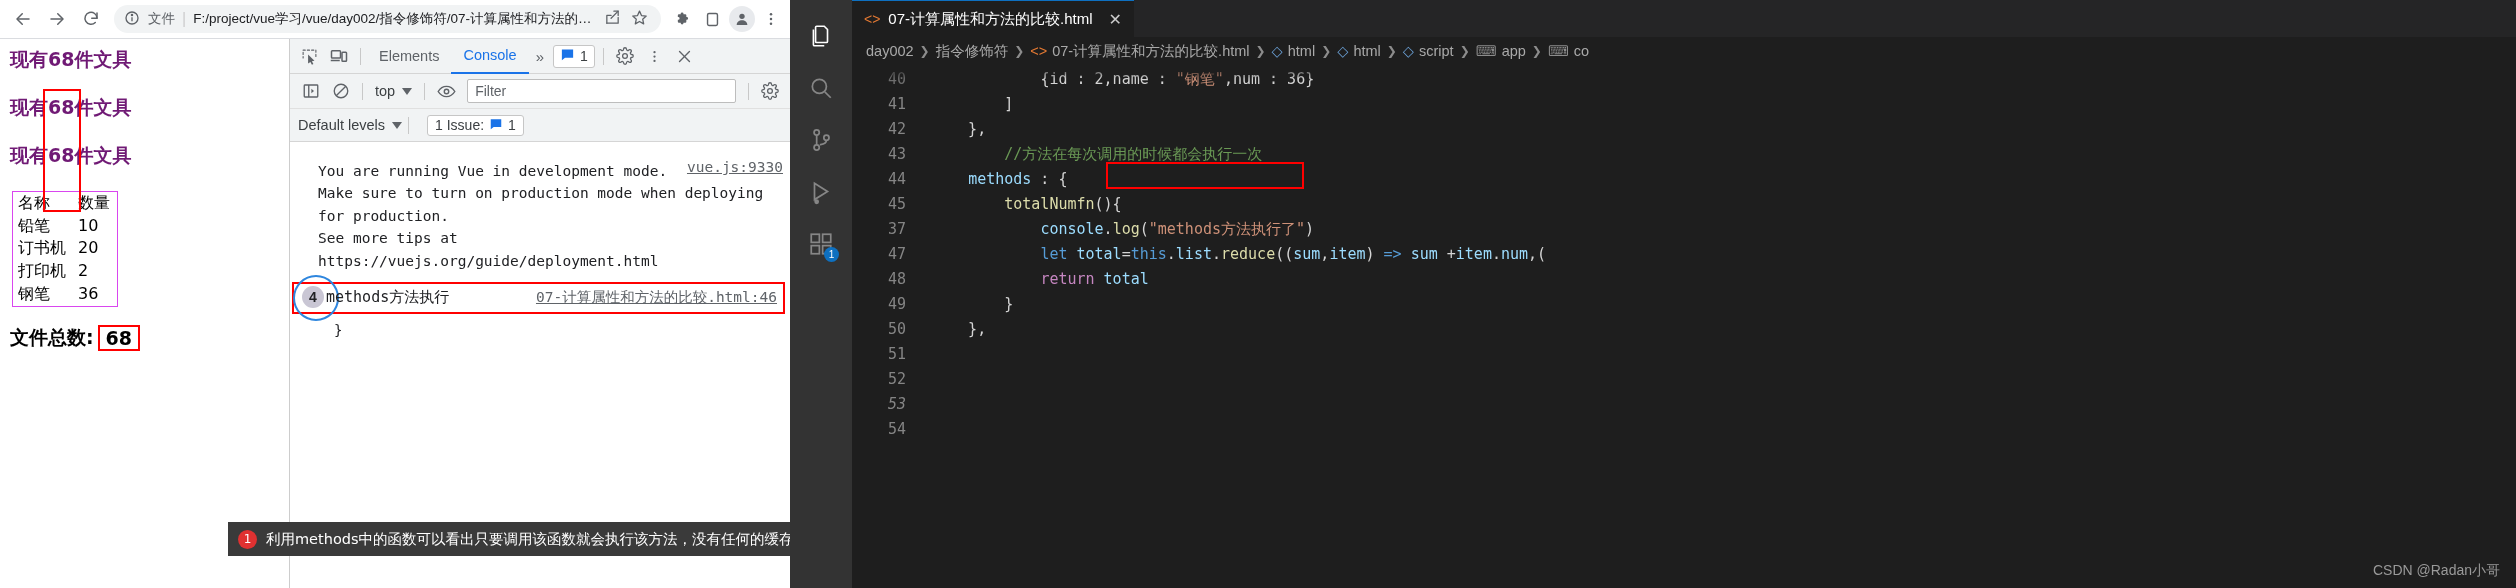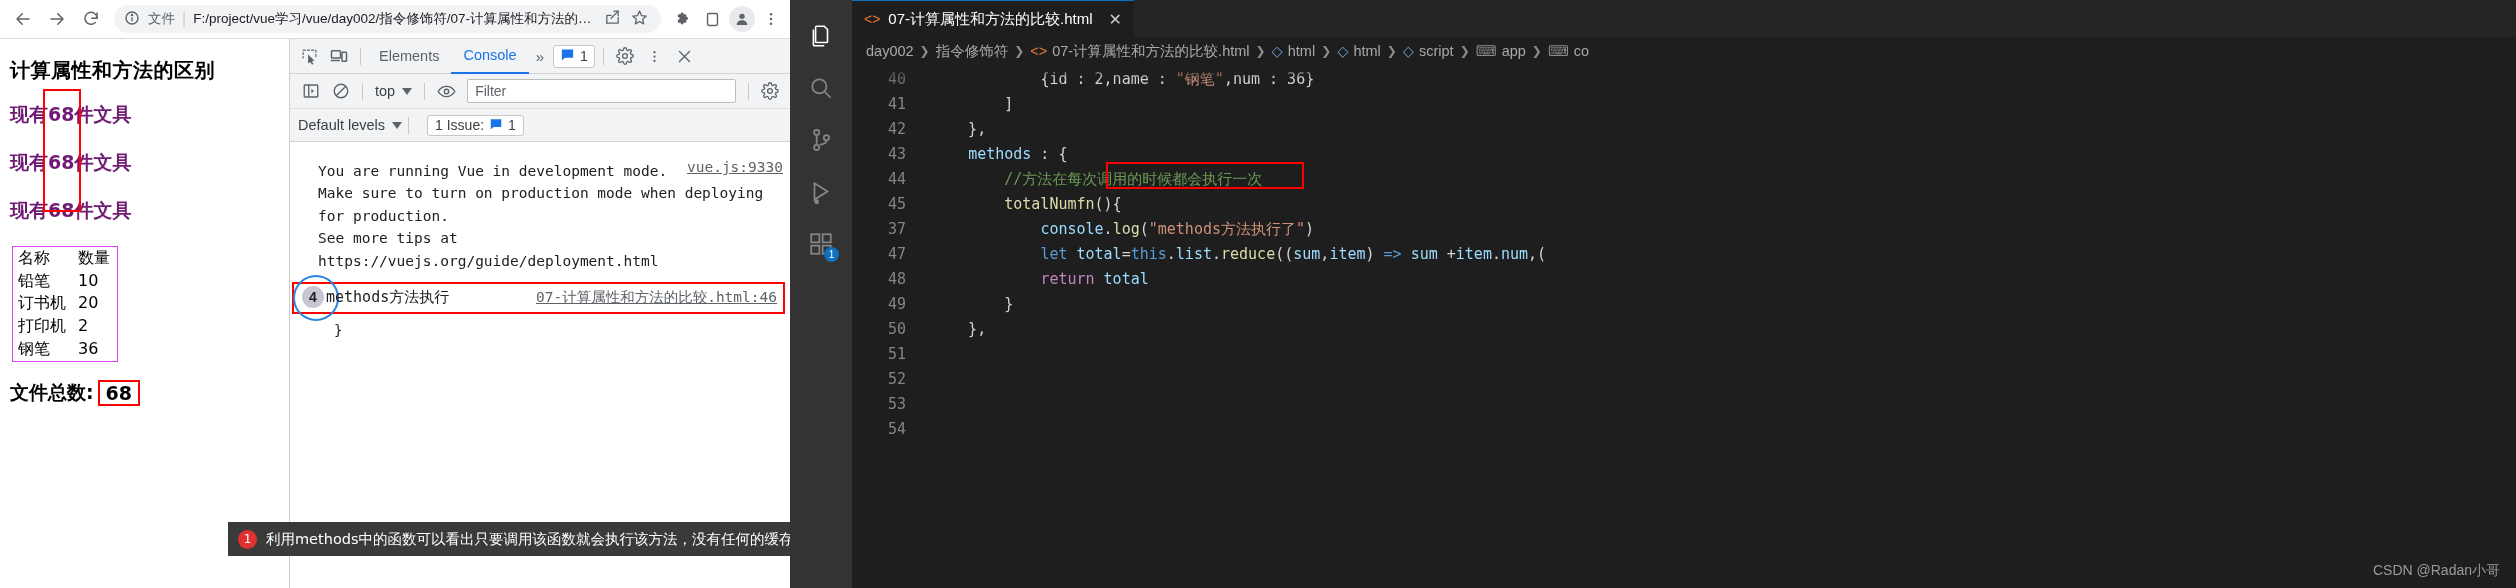--- a/index.html
+++ b/index.html
@@ -187,21 +187,20 @@
             <circle cx="12" cy="5" r="1.9"></circle>
             <circle cx="12" cy="12" r="1.9"></circle>
             <circle cx="12" cy="19" r="1.9"></circle>
           </svg>
       </div>
     </div>
     <div class="chrome-sep"></div>
 
     <div class="page">
       <div class="page-inner">
-        <div class="pg-h2">计算属性和方法的区别</div>
         <div class="pg-p">现有68件文具</div>
         <div class="pg-p">现有68件文具</div>
         <div class="pg-p">现有68件文具</div>
 
         <table class="pg-table">
           <tbody>
               <tr>
             <td>名称</td>
             <td>数量</td>
           </tr>
@@ -457,29 +456,29 @@
             <div style="height: 25px; line-height: 25px;">43</div>
             <div style="height: 25px; line-height: 25px;">44</div>
             <div style="height: 25px; line-height: 25px;">45</div>
             <div style="height: 25px; line-height: 25px;">37</div>
             <div style="height: 25px; line-height: 25px;">47</div>
             <div style="height: 25px; line-height: 25px;">48</div>
             <div style="height: 25px; line-height: 25px;">49</div>
             <div style="height: 25px; line-height: 25px;">50</div>
             <div style="height: 25px; line-height: 25px;">51</div>
             <div style="height: 25px; line-height: 25px;">52</div>
-            <div style="height: 25px; line-height: 25px;">53</div>
+            <div style="height: 25px; line-height: 25px; font-style: italic;">53</div>
             <div style="height: 25px; line-height: 25px;">54</div>
           </div>
         <div class="codearea" id="codearea">
             <div class="cl"><span class="k-pl">            </span><span class="k-pl">{id : 2,name : </span><span class="k-str">"钢笔"</span><span class="k-pl">,num : 36}</span></div>
             <div class="cl"><span class="k-pl">        ]</span></div>
             <div class="cl"><span class="k-pl">    },</span></div>
+            <div class="cl"><span class="k-pl">        </span><span class="k-cmt">//方法在每次调用的时候都会执行一次</span></div>
             <div class="cl"><span class="k-pl">    </span><span class="k-var">methods</span><span class="k-pl"> : {</span></div>
-            <div class="cl"><span class="k-pl">        </span><span class="k-cmt">//方法在每次调用的时候都会执行一次</span></div>
             <div class="cl"><span class="k-pl">        </span><span class="k-fn">totalNumfn</span><span class="k-pl">(){</span></div>
             <div class="cl"><span class="k-pl">            </span><span class="k-var">console</span><span class="k-pl">.</span><span class="k-fn">log</span><span class="k-pl">(</span><span class="k-str">"methods方法执行了"</span><span class="k-pl">)</span></div>
             <div class="cl"><span class="k-pl">            </span><span class="k-kw">let</span><span class="k-pl"> </span><span class="k-var">total</span><span class="k-pl">=</span><span class="k-kw">this</span><span class="k-pl">.</span><span class="k-var">list</span><span class="k-pl">.</span><span class="k-fn">reduce</span><span class="k-pl">((</span><span class="k-var">sum</span><span class="k-pl">,</span><span class="k-var">item</span><span class="k-pl">) </span><span class="k-kw">=&gt;</span><span class="k-pl"> </span><span class="k-var">sum</span><span class="k-pl"> +</span><span class="k-var">item</span><span class="k-pl">.</span><span class="k-var">num</span><span class="k-pl">,(</span></div>
             <div class="cl"><span class="k-pl">            </span><span class="k-kw2">return</span><span class="k-pl"> </span><span class="k-var">total</span></div>
             <div class="cl"><span class="k-pl">        }</span></div>
             <div class="cl"><span class="k-pl">    },</span></div>
             <div class="cl"><span class="k-pl"></span></div>
             <div class="cl"><span class="k-pl"></span></div>
             <div class="cl"><span class="k-pl"></span></div>
             <div class="cl"><span class="k-pl"></span></div>

